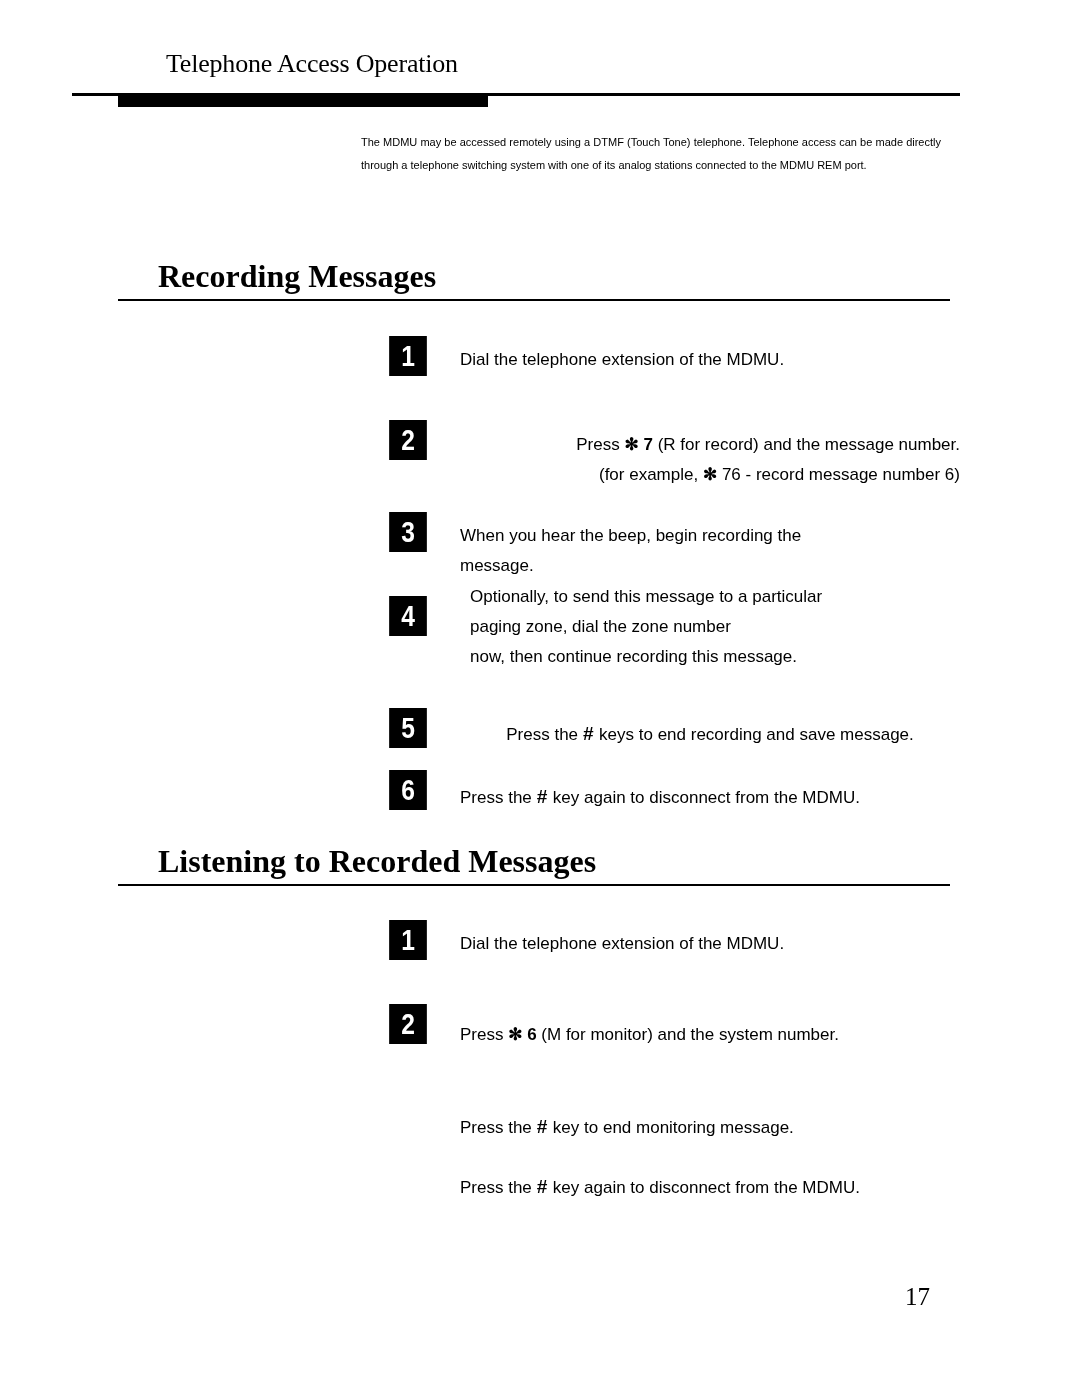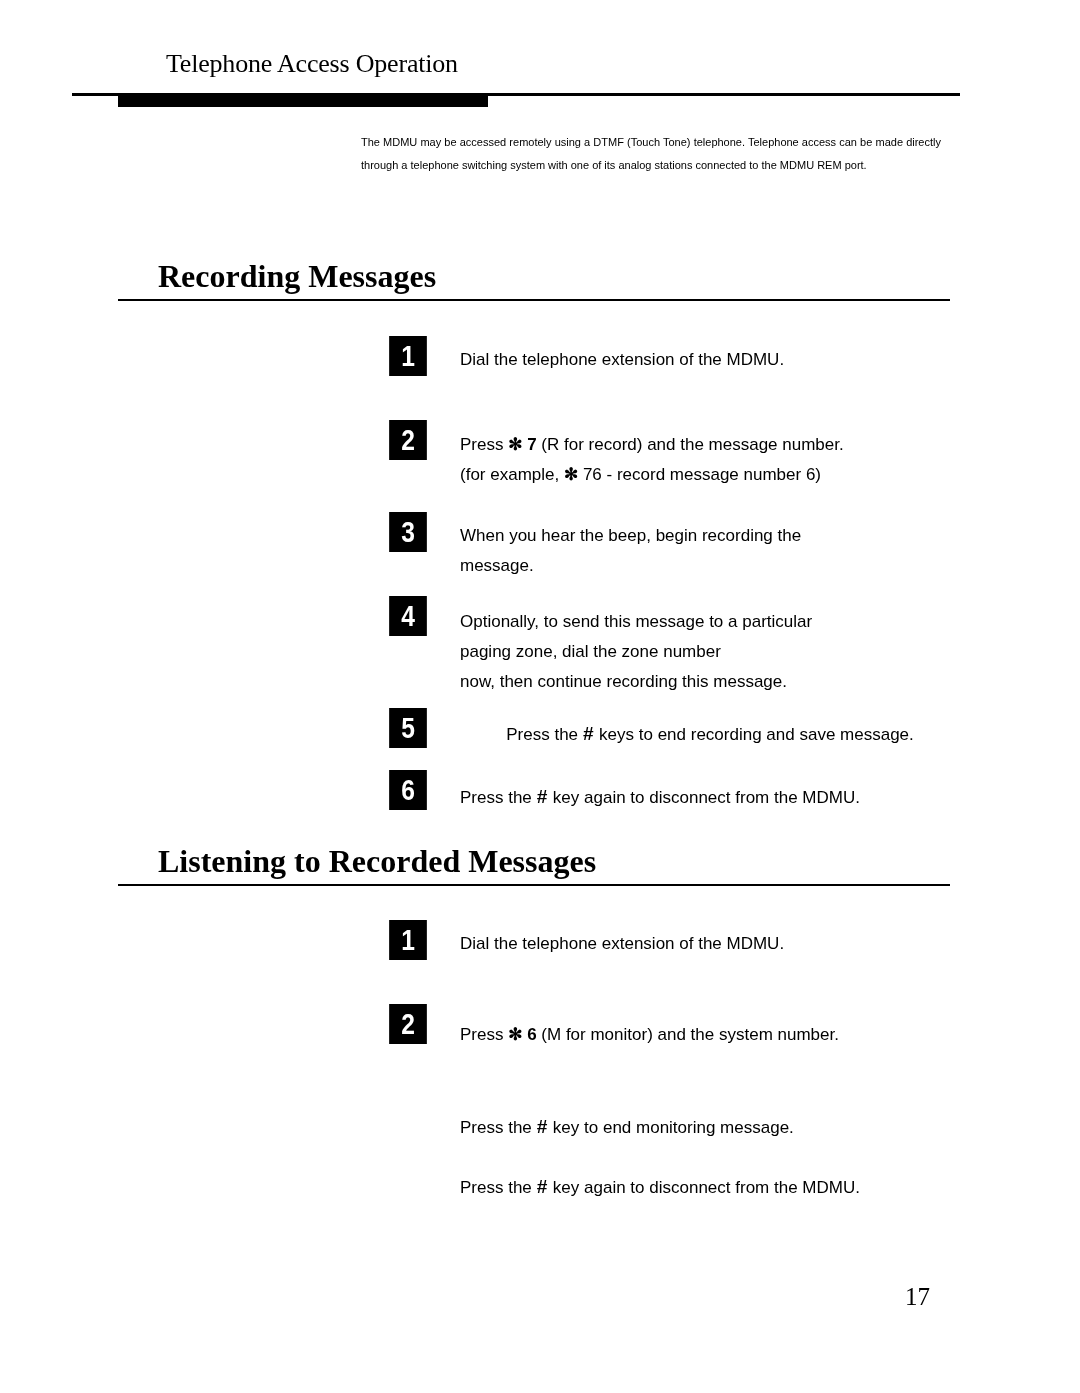--- a/index.html
+++ b/index.html
@@ -152,35 +152,35 @@
       <div class="section-rule" style="top: 299px;"></div>
     </div>
     <div class="step">
       <div class="step-box" style="top: 336px;">1</div>
       <div class="step-text" style="top: 345px;">
         <span class="ln"><span>Dial the telephone extension of the MDMU.</span></span>
       </div>
     </div>
     <div class="step">
       <div class="step-box" style="top: 420px;">2</div>
-      <div class="step-text" style="top: 430px;">
+      <div class="step-text" style="top: 430px; text-align: right;">
         <span class="ln"><span>Press </span><span class="star">✻</span><span class="keynum"> 7</span><span> (R for record) and the message number.</span></span>
         <span class="ln"><span>(for example, </span><span class="star">✻</span><span> 76 - record message number 6)</span></span>
       </div>
     </div>
     <div class="step">
       <div class="step-box" style="top: 512px;">3</div>
       <div class="step-text" style="top: 521px;">
         <span class="ln"><span>When you hear the beep, begin recording the</span></span>
         <span class="ln"><span>message.</span></span>
       </div>
     </div>
     <div class="step">
       <div class="step-box" style="top: 596px;">4</div>
-      <div class="step-text" style="top: 607px;">
+      <div class="step-text" style="top: 582px; margin-left: 10px;">
         <span class="ln"><span>Optionally, to send this message to a particular</span></span>
         <span class="ln"><span>paging zone, dial the zone number</span></span>
         <span class="ln"><span>now, then continue recording this message.</span></span>
       </div>
     </div>
     <div class="step">
       <div class="step-box" style="top: 708px;">5</div>
       <div class="step-text" style="top: 719px; text-align: center;">
         <span class="ln"><span>Press the </span><span class="pound">#</span><span> keys to end recording and save message.</span></span>
       </div>

